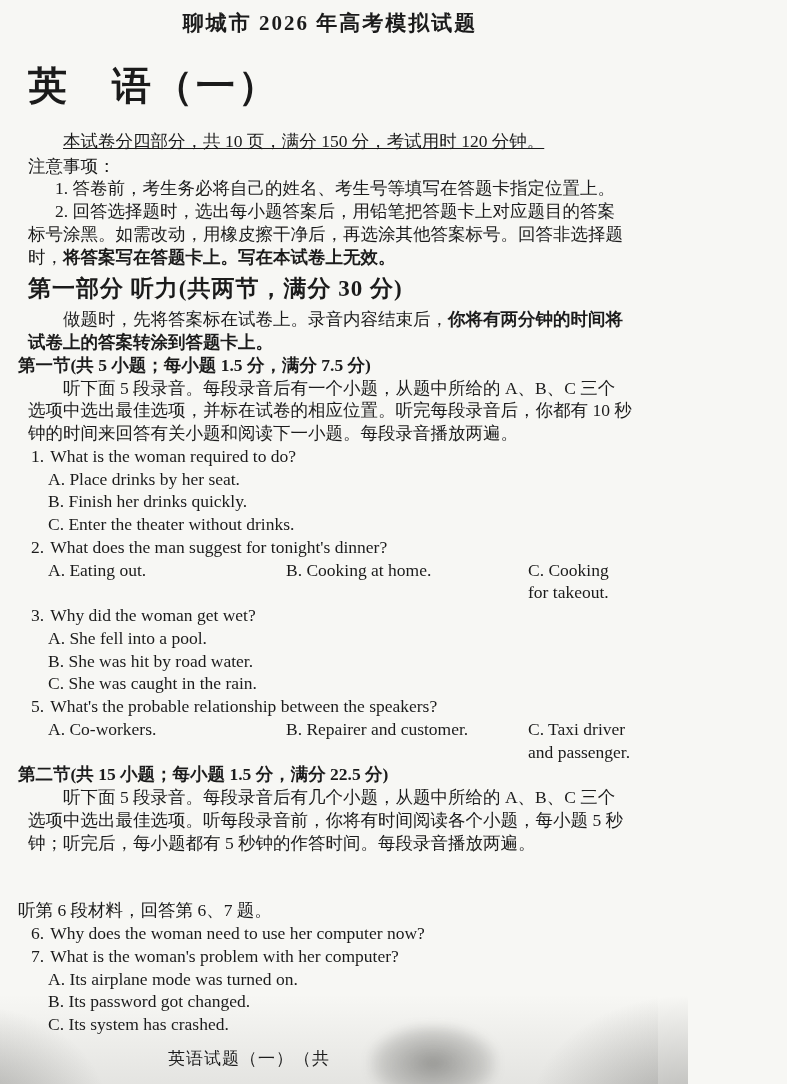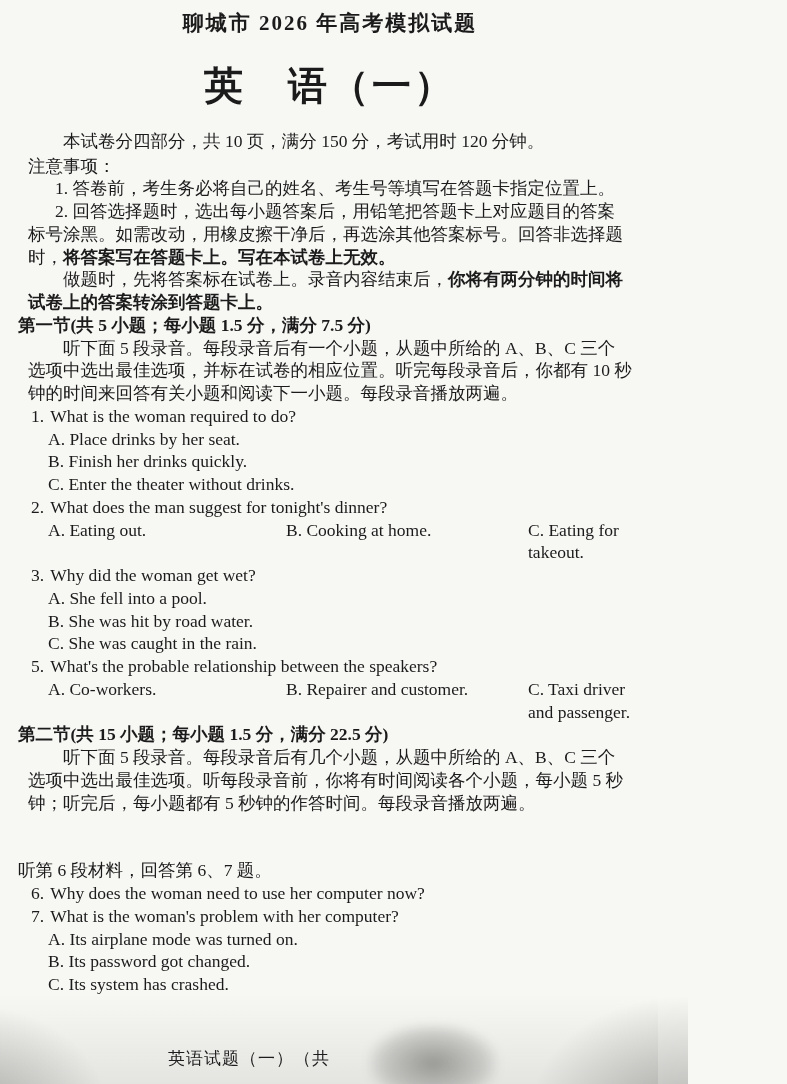--- a/index.html
+++ b/index.html
@@ -22,21 +22,21 @@
     line-height: 1.3;
   }
   .doc-header {
     text-align: center;
     font-size: 21px;
     font-weight: bold;
     letter-spacing: 2px;
     margin-top: 4px;
   }
   .doc-title {
-    text-align: center;
+    text-align: left;
     font-size: 39px;
     font-weight: bold;
     letter-spacing: 3px;
     margin: 24px 0 18px 0;
   }
   .indent2 { text-indent: 2em; }
   .notice-title { font-weight: normal; }
   .notice-1 { padding-left: 27px; }
   .notice-2 { text-indent: 27px; }
   .bold { font-weight: bold; }
@@ -92,28 +92,29 @@
 </style>
 </head>
 <body>
 
 <div class="page">
 
   <div class="doc-header">聊城市 2026 年高考模拟试题</div>
 
   <div class="doc-title">英　语（一）</div>
 
-  <p class="indent2" style="margin:0 0 2px 0;">本试卷分四部分，共 10 页，满分 150 分，考试用时 120 分钟。</p>
+  <p class="indent2" style="margin:0 0 2px 0;text-decoration:underline;">本试卷分四部分，共 10 页，满分 150 分，考试用时 120 分钟。</p>
 
   <div class="notice-title">注意事项：</div>
 
   <div class="notice-1">1. 答卷前，考生务必将自己的姓名、考生号等填写在答题卡指定位置上。</div>
 
   <div class="notice-2"><span>2. 回答选择题时，选出每小题答案后，用铅笔把答题卡上对应题目的答案标号涂黑。如需改动，用橡皮擦干净后，再选涂其他答案标号。回答非选择题时，</span><span class="bold">将答案写在答题卡上。写在本试卷上无效。</span></div>
 
+  <div class="part-heading">第一部分  听力(共两节，满分 30 分)</div>
 
   <div class="indent2"><span>做题时，先将答案标在试卷上。录音内容结束后，</span><span class="bold">你将有两分钟的时间将试卷上的答案转涂到答题卡上。</span></div>
 
   <div class="section-heading">第一节(共 5 小题；每小题 1.5 分，满分 7.5 分)</div>
 
   <div class="indent2">听下面 5 段录音。每段录音后有一个小题，从题中所给的 A、B、C 三个选项中选出最佳选项，并标在试卷的相应位置。听完每段录音后，你都有 10 秒钟的时间来回答有关小题和阅读下一小题。每段录音播放两遍。</div>
 
   <div class="question">
     <div class="q-stem"><span class="q-num">1.</span><span>What is the woman required to do?</span></div>
     <div class="opts-vertical">
@@ -121,21 +122,21 @@
       <div>B. Finish her drinks quickly.</div>
       <div>C. Enter the theater without drinks.</div>
     </div>
   </div>
 
   <div class="question">
     <div class="q-stem"><span class="q-num">2.</span><span>What does the man suggest for tonight's dinner?</span></div>
     <div class="opts-row">
       <span>A.  Eating out.</span>
       <span>B.  Cooking at home.</span>
-      <span>C.  Eating for takeout.</span>
+      <span>C.  Cooking for takeout.</span>
     </div>
   </div>
 
   <div class="question">
     <div class="q-stem"><span class="q-num">3.</span><span>Why did the woman get wet?</span></div>
     <div class="opts-vertical">
       <div>A.  She fell into a pool.</div>
       <div>B.  She was hit by road water.</div>
       <div>C.  She was caught in the rain.</div>
     </div>

